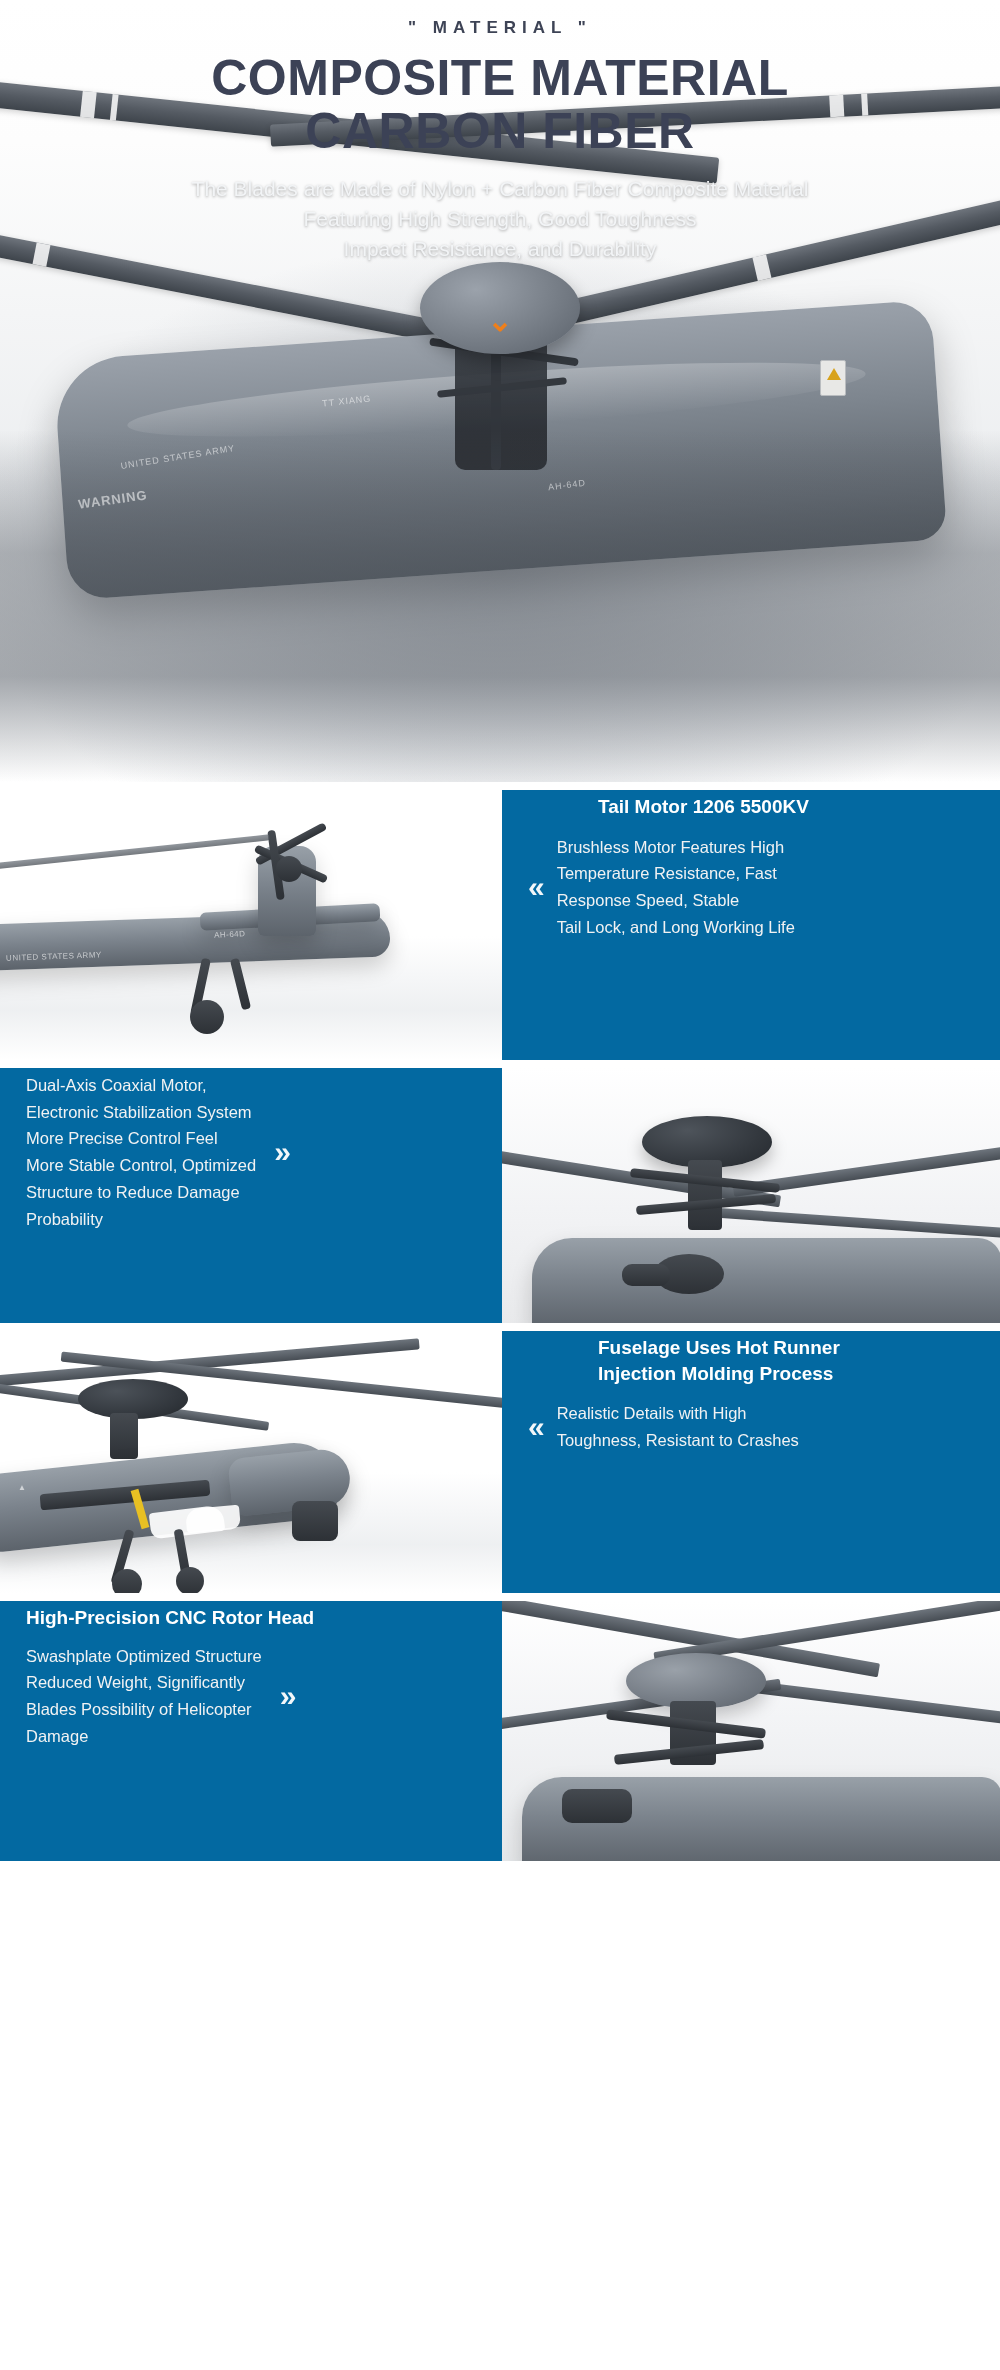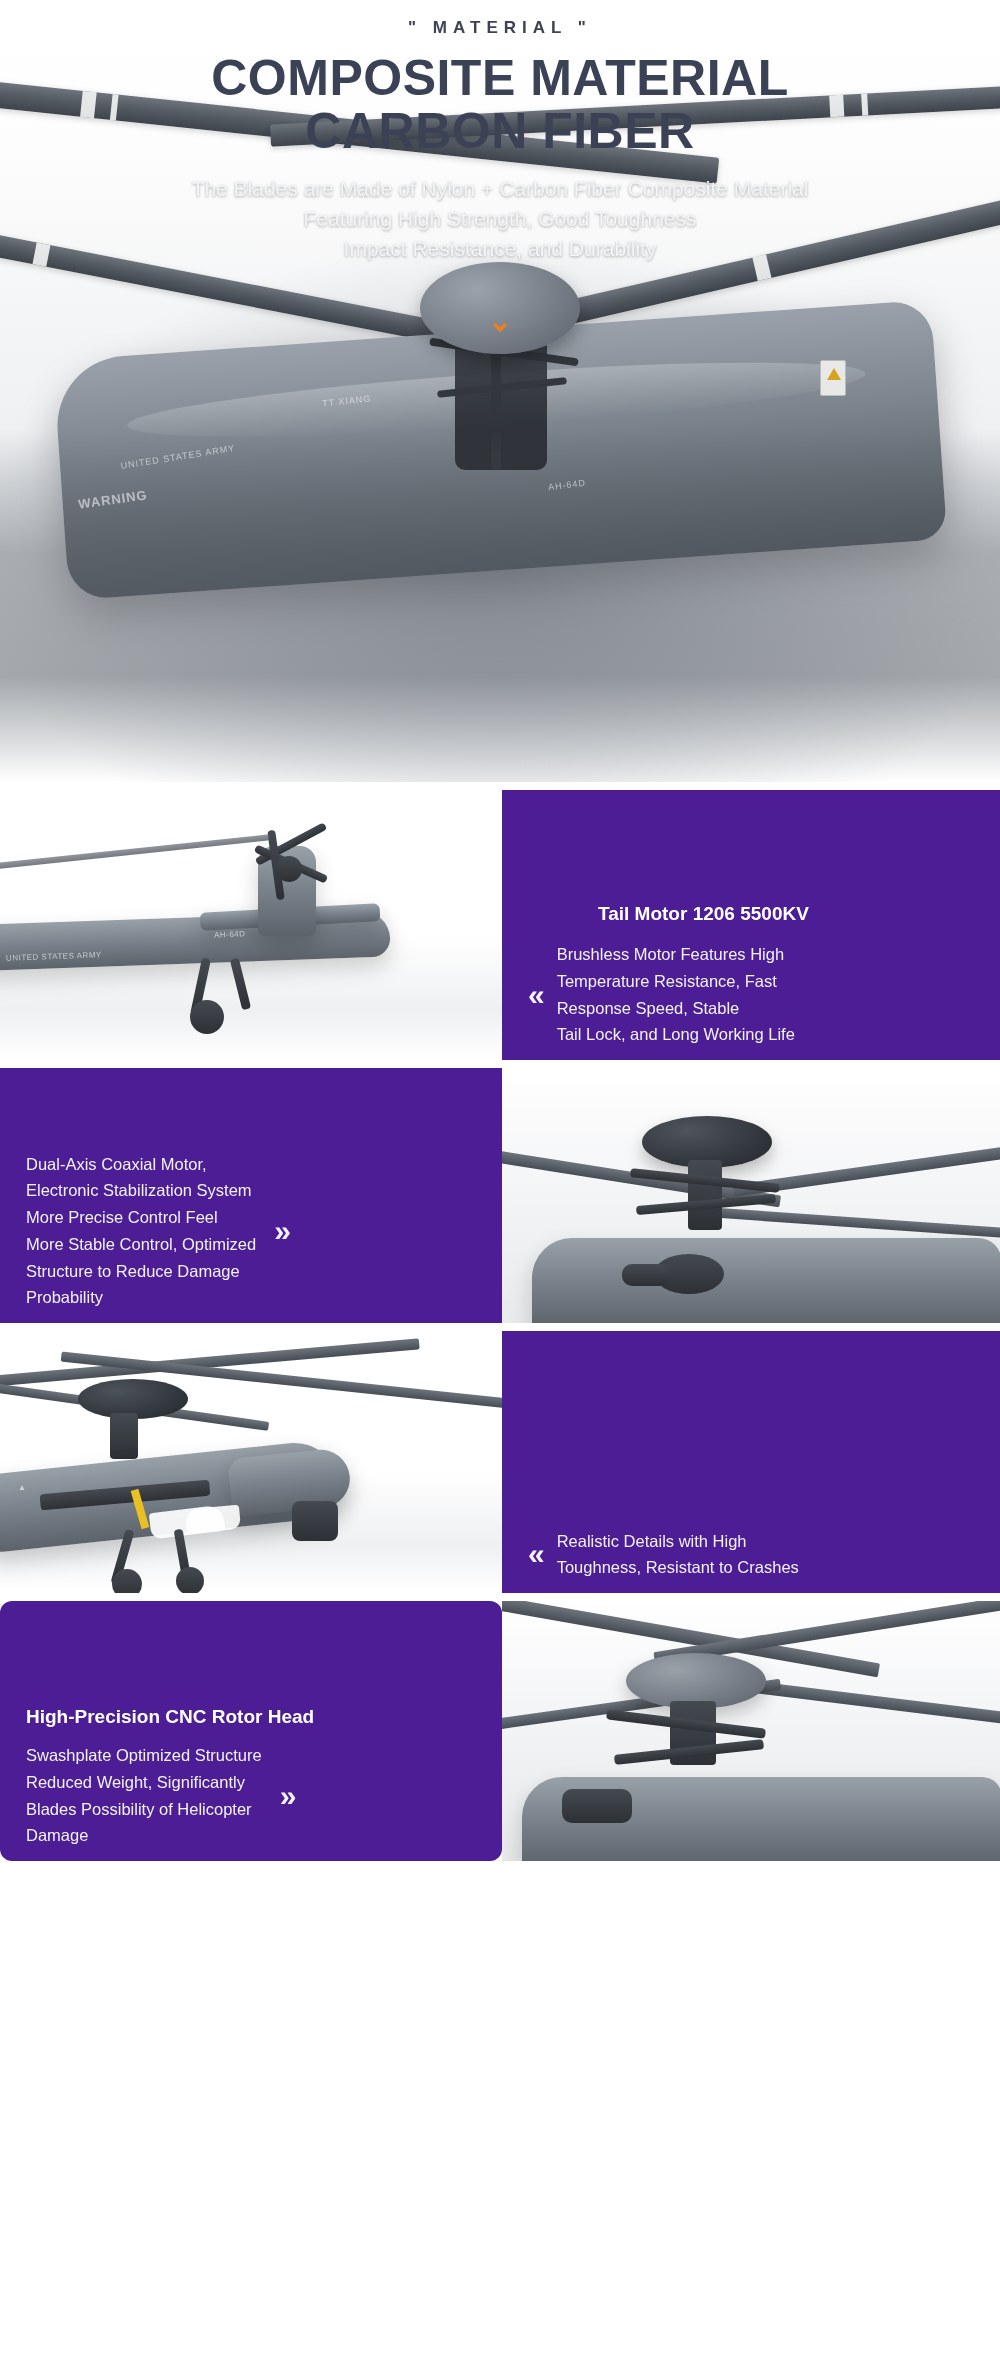--- a/index.html
+++ b/index.html
@@ -169,25 +169,25 @@
   
   .row {
     position: relative;
     display: flex;
     width: 1000px;
     margin-top: 8px;
   }
   .cell { position: relative; overflow: hidden; }
   .cell.img { background: #ffffff; }
   .cell.panel {
-    background: #4c1d95;
+    background: #0369a1;
     color: #ffffff;
     display: flex;
-    align-items: flex-end;
-    padding: 12px 26px;
+    align-items: flex-start;
+    padding: 4px 26px;
   }
   .panel-inner { width: 100%; }
   .panel-flex {
     display: flex;
     align-items: center;
     gap: 18px;
   }
   .arrows {
     flex: 0 0 auto;
     font-size: 30px;
@@ -393,33 +393,37 @@
 
         <div class="hdark" style="left:118px; top:198px; width:9px; height:56px; transform:rotate(16deg);"></div>
         <div class="hdark" style="left:178px; top:198px; width:9px; height:52px; transform:rotate(-10deg);"></div>
         <div class="hdark" style="left:112px; top:238px; width:30px; height:30px; border-radius:50%;"></div>
         <div class="hdark" style="left:176px; top:236px; width:28px; height:28px; border-radius:50%;"></div>
         <span class="tiny" style="left:18px; top:152px;">▲</span>
       </div>
     </div>
     <div class="cell panel" style="width:498px; height:262px;">
       <div class="panel-inner">
+        <div class="panel-title" style="margin-left:70px;">
+          <div>Fuselage Uses Hot Runner</div>
+          <div>Injection Molding Process</div>
+        </div>
         <div class="panel-flex">
           <div class="arrows">«</div>
           <div class="panel-body">
             <div>Realistic Details with High</div>
             <div>Toughness, Resistant to Crashes</div>
           </div>
         </div>
       </div>
     </div>
   </div>
 
   <div class="row">
-    <div class="cell panel" style="width:502px; height:260px;border-radius:12px;">
+    <div class="cell panel" style="width:502px; height:260px;">
       <div class="panel-inner">
         <div class="panel-title" style="margin-bottom:12px;">High-Precision CNC Rotor Head</div>
         <div class="panel-flex">
           <div class="panel-body">
             <div>Swashplate Optimized Structure</div>
             <div> Reduced Weight, Significantly</div>
             <div>Blades Possibility of Helicopter</div>
             <div>Damage</div>
           </div>
           <div class="arrows">»</div>

